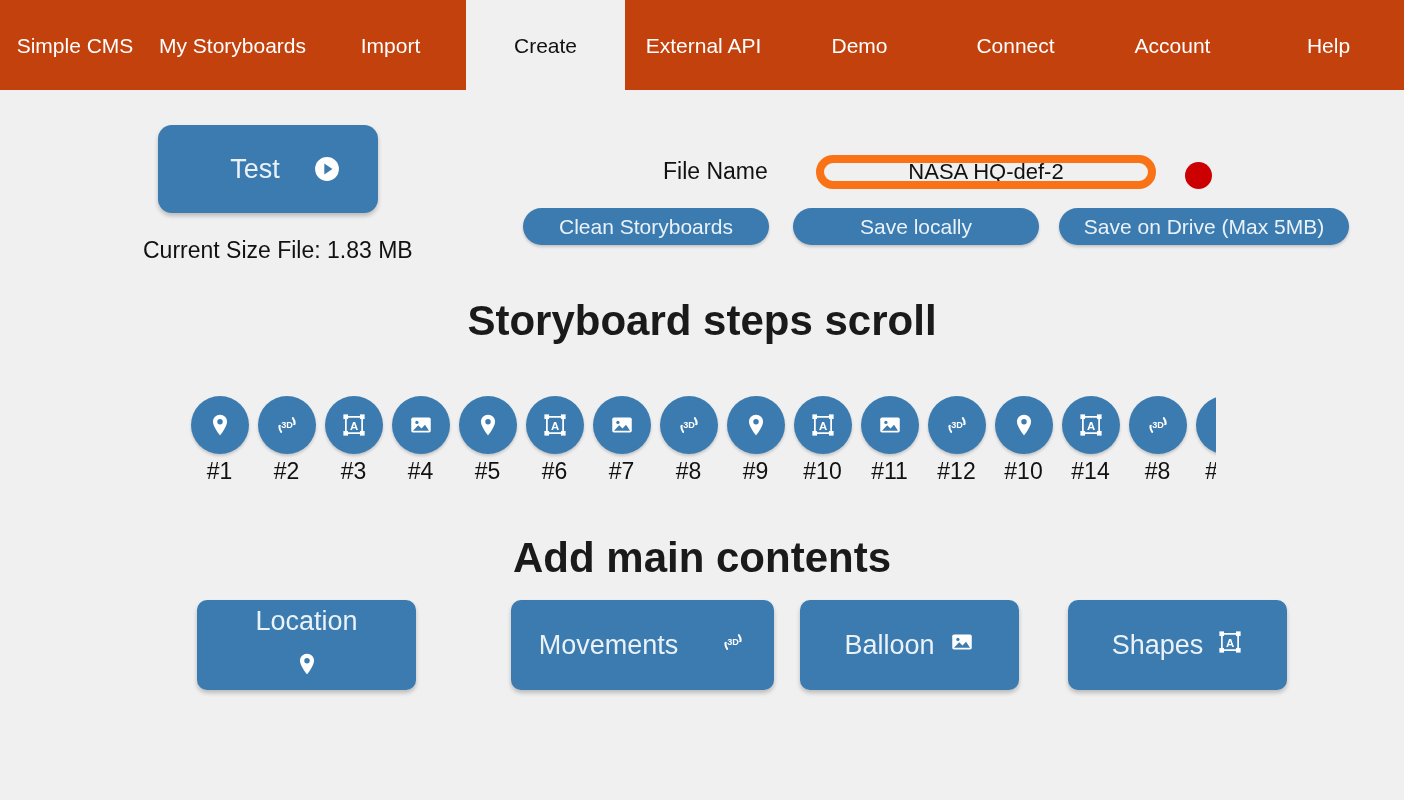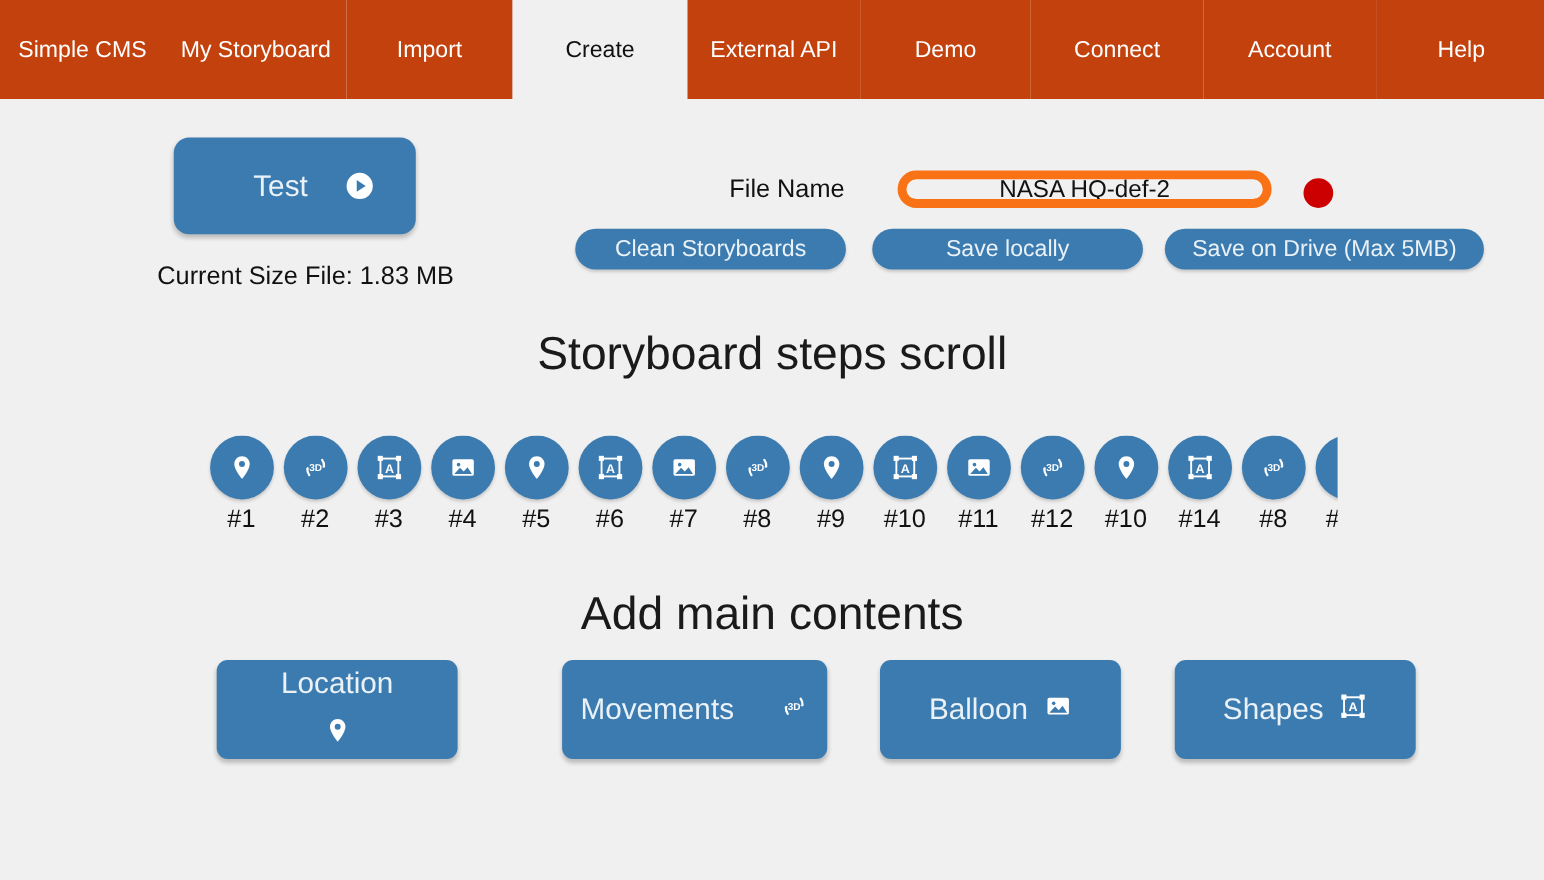--- a/index.html
+++ b/index.html
@@ -132,21 +132,21 @@
   #btn-clean   { left: 523px;  top: 208px; width: 246px; }
   #btn-save-local { left: 793px; top: 208px; width: 246px; }
   #btn-save-drive { left: 1059px; top: 208px; width: 290px; }
 
   
   .section-heading {
     position: absolute;
     width: 1404px;
     text-align: center;
     font-size: 42px;
-    font-weight: normal;
+    font-weight: bold;
     color: #1a1a1a;
     margin: 0;
     line-height: 1;
   }
   #heading-steps { top: 300px; }
   #heading-contents { top: 537px; }
 
   
   #steps-scroll {
     position: absolute;
@@ -195,33 +195,33 @@
     font-family: "Liberation Sans", sans-serif;
     font-size: 27px;
     display: flex;
     align-items: center;
     justify-content: center;
     gap: 14px;
     cursor: pointer;
   }
   .content-btn svg { width: 26px; height: 26px; flex: 0 0 26px; }
   #btn-location  { left: 197px;  width: 219px; flex-direction: column; }
-  #btn-movements { left: 511px;  width: 241px; gap: 42px; }
+  #btn-movements { left: 511px;  width: 263px; gap: 42px; }
   #btn-balloon   { left: 800px;  width: 219px; }
   #btn-shapes    { left: 1068px; width: 219px; }
 </style>
 </head>
 <body>
 
 <div id="navbar">
     <div class="nav-tab" style="width: 150px; flex: 0 0 150px;">
       <span>Simple CMS</span>
     </div>
     <div class="nav-tab" style="width: 165px; flex: 0 0 165px;">
-      <span>My Storyboard</span>
+      <span>My Storyboards</span>
     </div>
     <div class="nav-tab" style="width: 151px; flex: 0 0 151px;">
       <span>Import</span>
     </div>
     <div class="nav-gap"></div>
     <div class="nav-tab active" style="width: 155px; flex: 0 0 155px;">
       <span>Create</span>
     </div>
     <div class="nav-gap"></div>
     <div class="nav-tab" style="width: 157px; flex: 0 0 157px;">

